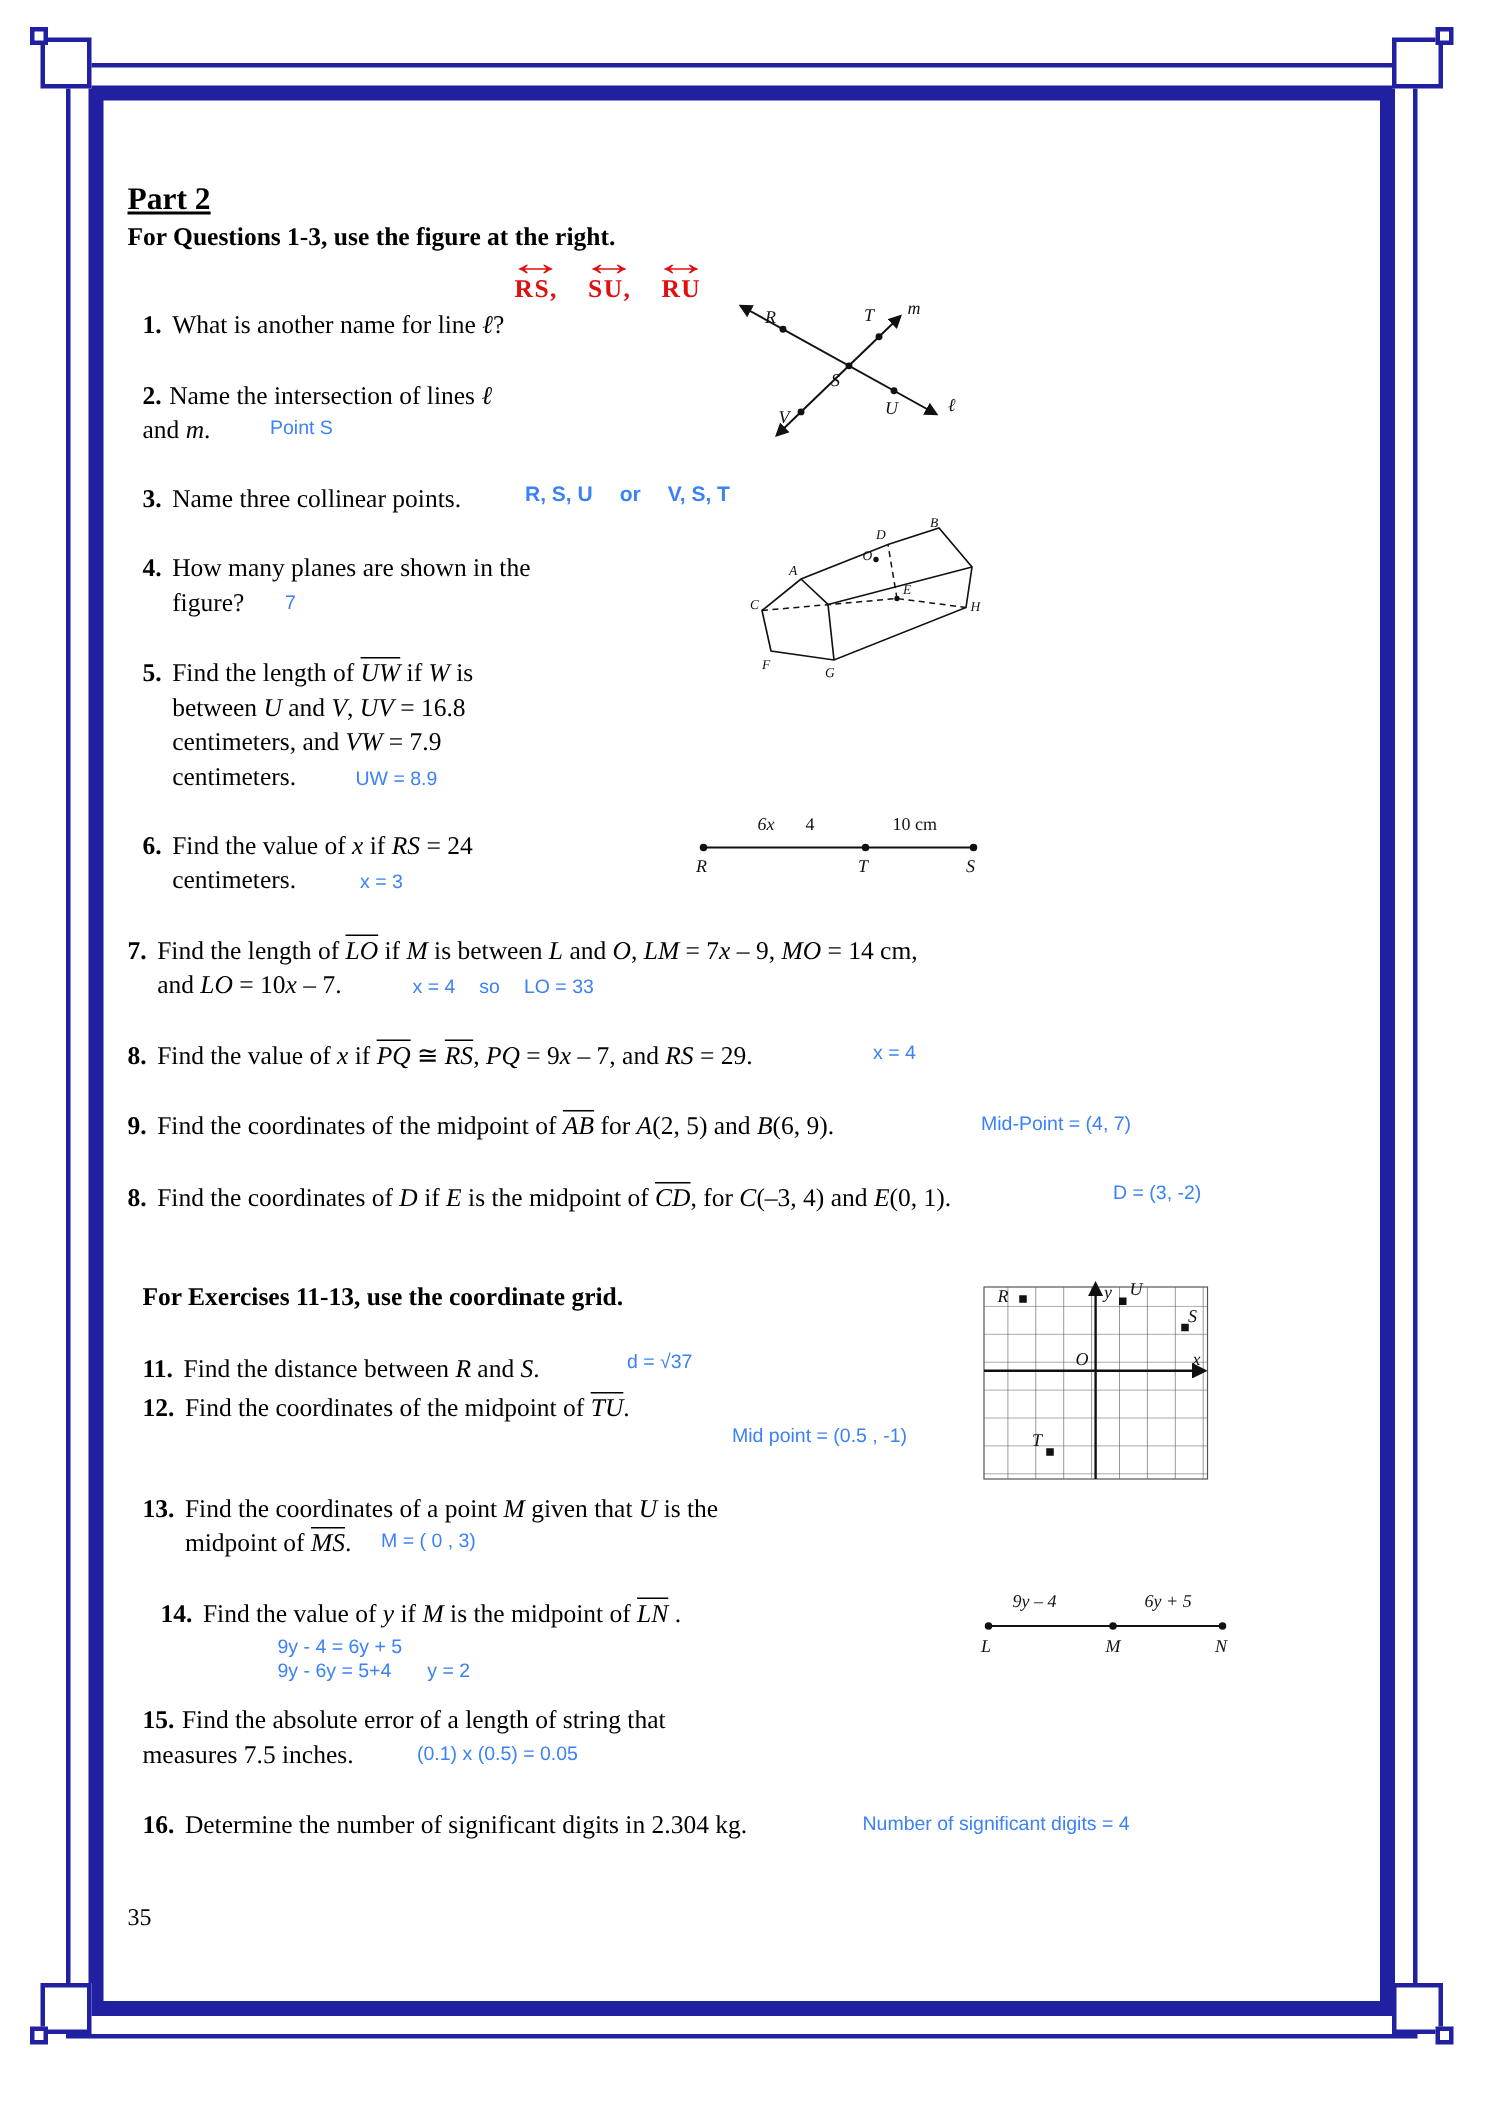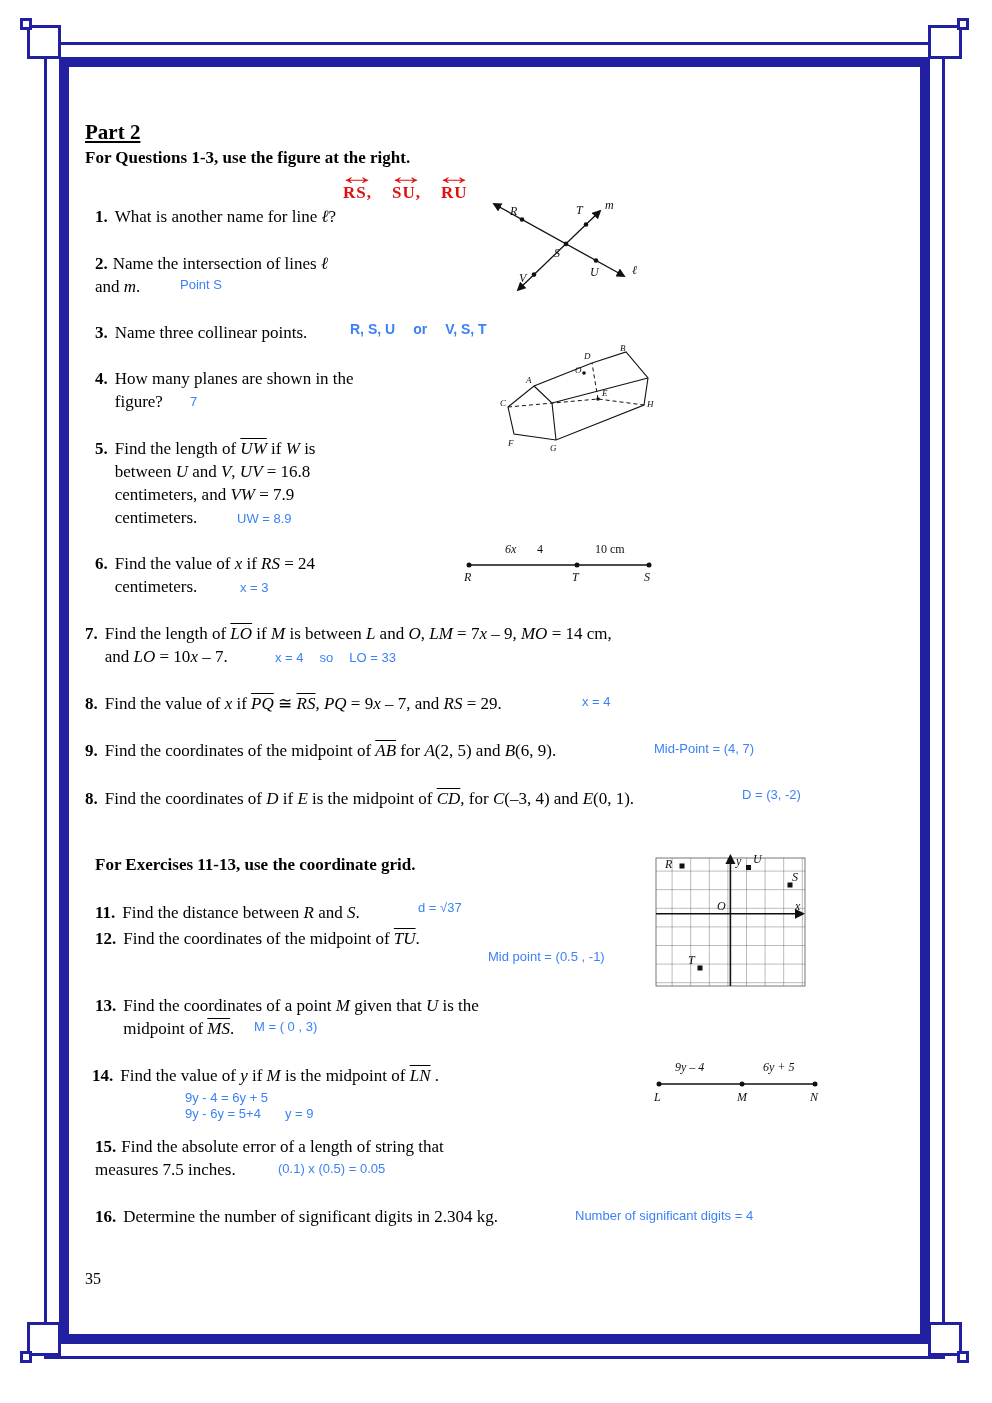--- a/index.html
+++ b/index.html
@@ -183,21 +183,21 @@
   <div class="abs q" style="left:95px; top:927px;">
     <span class="qnum">12.</span>
     <div class="qtext"><span>Find the coordinates of the midpoint of </span><span class="seg">TU</span><span>.</span></div>
   </div>
 
   <div class="abs q" style="left:95px; top:994px;">
     <span class="qnum">13.</span>
     <div class="qtext"><span>Find the coordinates of a point </span><span class="var">M</span><span> given that </span><span class="var">U</span><span> is the</span><br><span>midpoint of </span><span class="seg">MS</span><span>.</span></div>
   </div>
 
-  <div class="abs q" style="left:92px; top:1064px;">
+  <div class="abs q" style="left:107px; top:1064px;">
     <span class="qnum">14.</span>
     <div class="qtext"><span>Find the value of </span><span class="var">y</span><span> if </span><span class="var">M</span><span> is the midpoint of </span><span class="seg">LN</span><span> .</span></div>
   </div>
 
   <div class="abs q flat" style="left:95px; top:1135px; width:440px;">
     <span class="qnum">15.</span><span class="qtext" style="display:inline;text-align:center;"><span>Find the absolute error of a length of string that</span><br><span>measures 7.5 inches.</span></span>
   </div>
 
   <div class="abs q" style="left:95px; top:1205px;">
     <span class="qnum">16.</span>
@@ -225,21 +225,21 @@
   <div class="ans" style="left:582px; top:694px;">x = 4</div>
   <div class="ans" style="left:654px; top:741px;">Mid-Point = (4, 7)</div>
   <div class="ans" style="left:742px; top:787px;">D = (3, -2)</div>
   <div class="ans" style="left:418px; top:900px;">d = √37</div>
   <div class="ans" style="left:488px; top:949px;">Mid point = (0.5 , -1)</div>
   <div class="ans" style="left:254px; top:1019px;">M = ( 0 , 3)</div>
 
   <div class="ans" style="left:185px; top:1090px;">9y - 4 = 6y + 5</div>
   <div class="ans ans-row" style="left:185px; top:1106px;">
     <span>9y - 6y = 5+4</span>
-    <span class="gap24">y = 9</span>
+    <span class="gap24">y = 2</span>
   </div>
 
   <div class="ans" style="left:278px; top:1161px;">(0.1) x (0.5) = 0.05</div>
   <div class="ans" style="left:575px; top:1208px;">Number of significant digits = 4</div>
 
   <div class="abs fig" style="left:488px; top:198px;">
     <svg width="170" height="95" viewBox="0 0 170 95">
       <defs>
         <marker id="ah1" viewBox="0 0 10 10" refX="8" refY="5" markerWidth="7" markerHeight="7" orient="auto-start-reverse">
           <path d="M0,0 L10,5 L0,10 z" fill="#111"></path>

